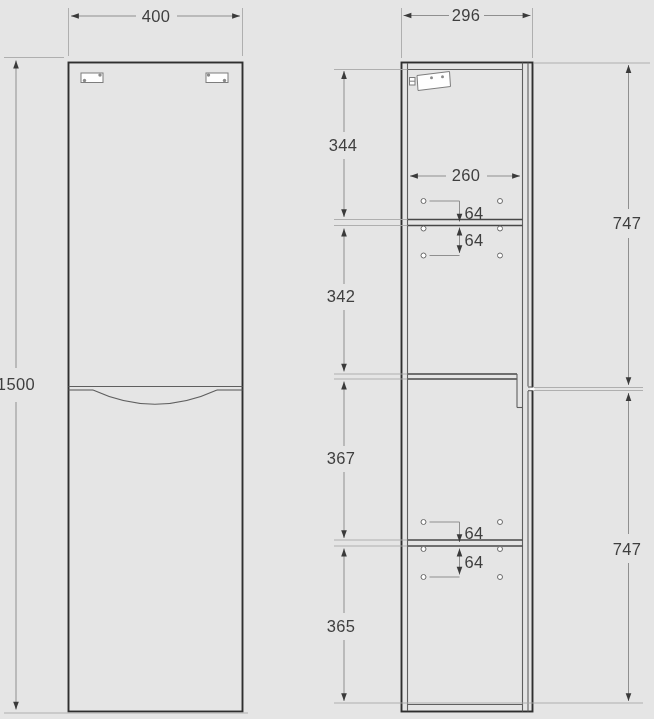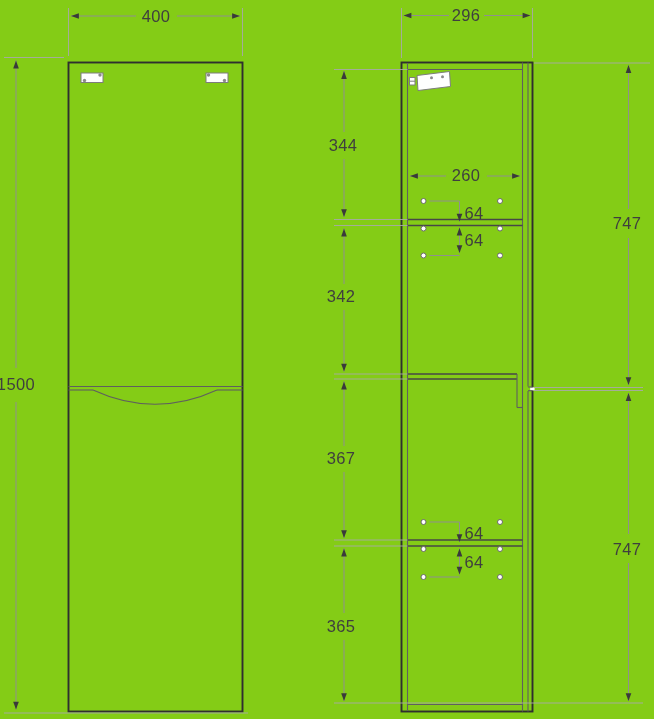--- a/index.html
+++ b/index.html
@@ -1,16 +1,16 @@
 <!DOCTYPE html>
 <html><head>
 <meta charset="utf-8">
 <style>
   html,body{margin:0;padding:0;background:#ffffff;}
-  .stage{position:relative;width:654px;height:719px;background:#84cc16;overflow:hidden;}
+  .stage{position:relative;width:654px;height:719px;background:#e5e5e5;overflow:hidden;}
   svg{display:block;}
   .dim-text{
     font-family:"Liberation Sans", sans-serif;
     font-size:16.5px;
     letter-spacing:0.4px;
     fill:#3f3f3f;
   }
   .outline{stroke:#2f2f2f;stroke-width:1.9;fill:none;}
   .inner{stroke:#5f5f5f;stroke-width:1.1;fill:none;}
   .shelf{stroke:#474747;stroke-width:1.3;fill:none;}

